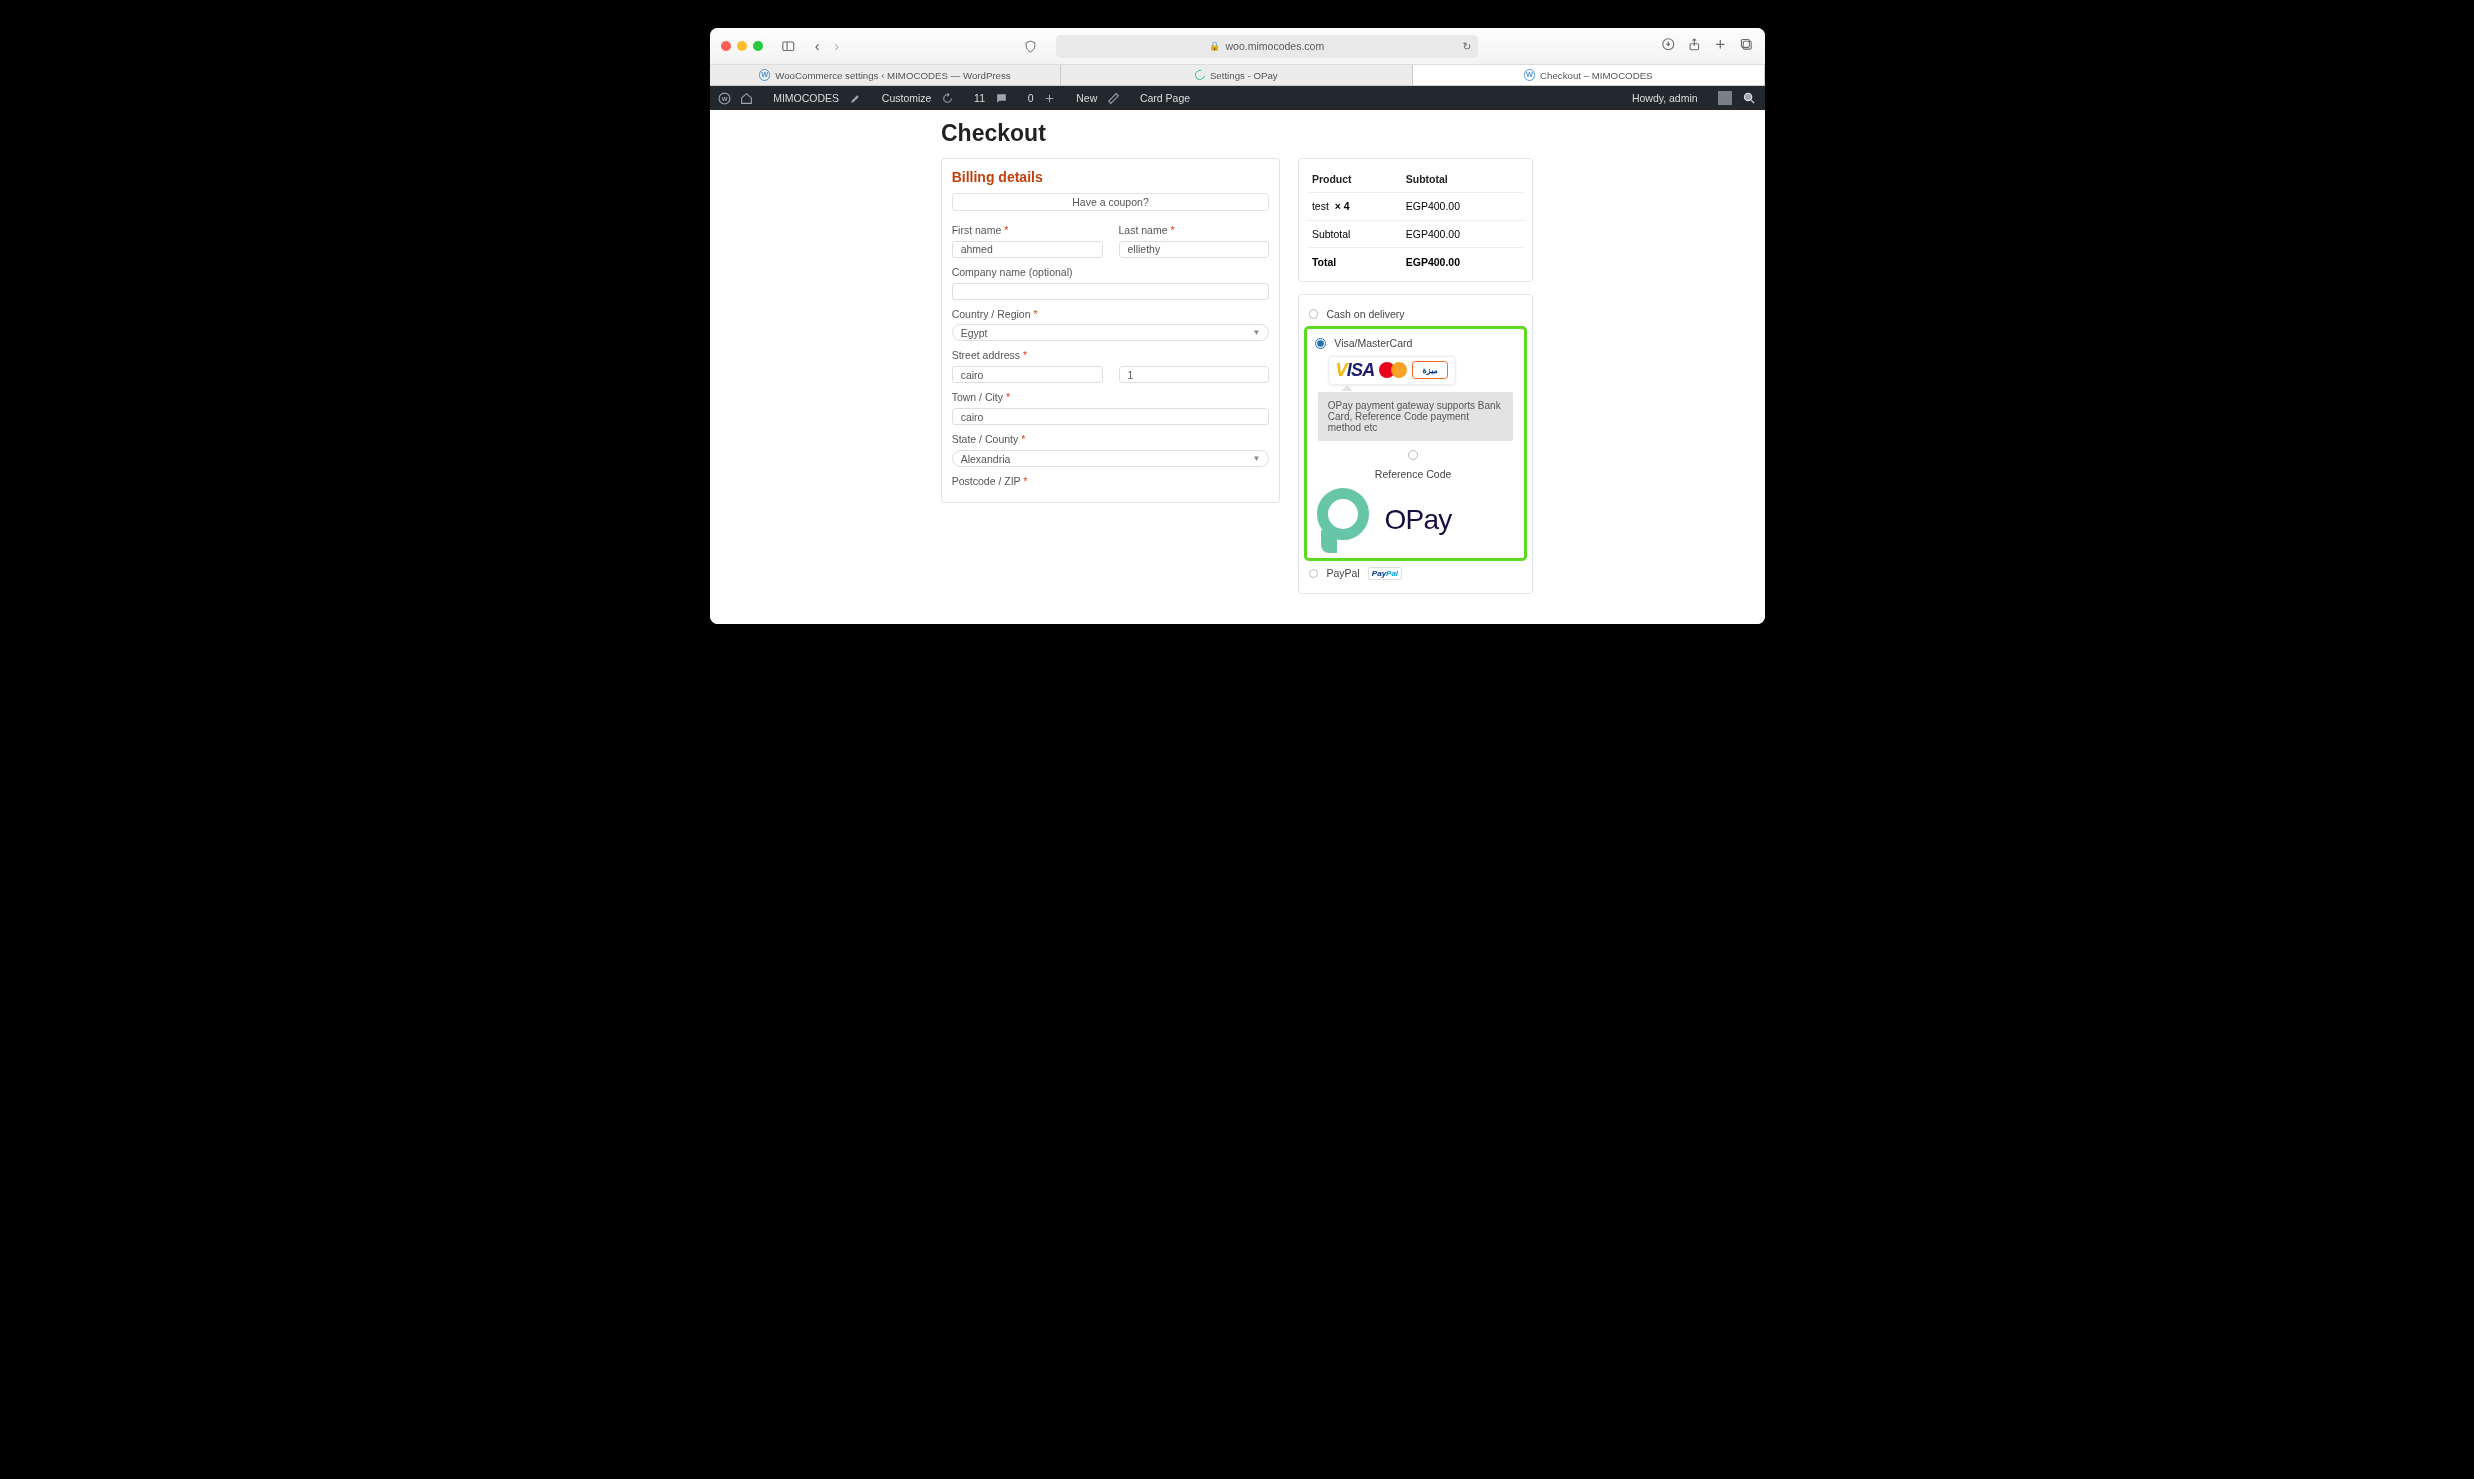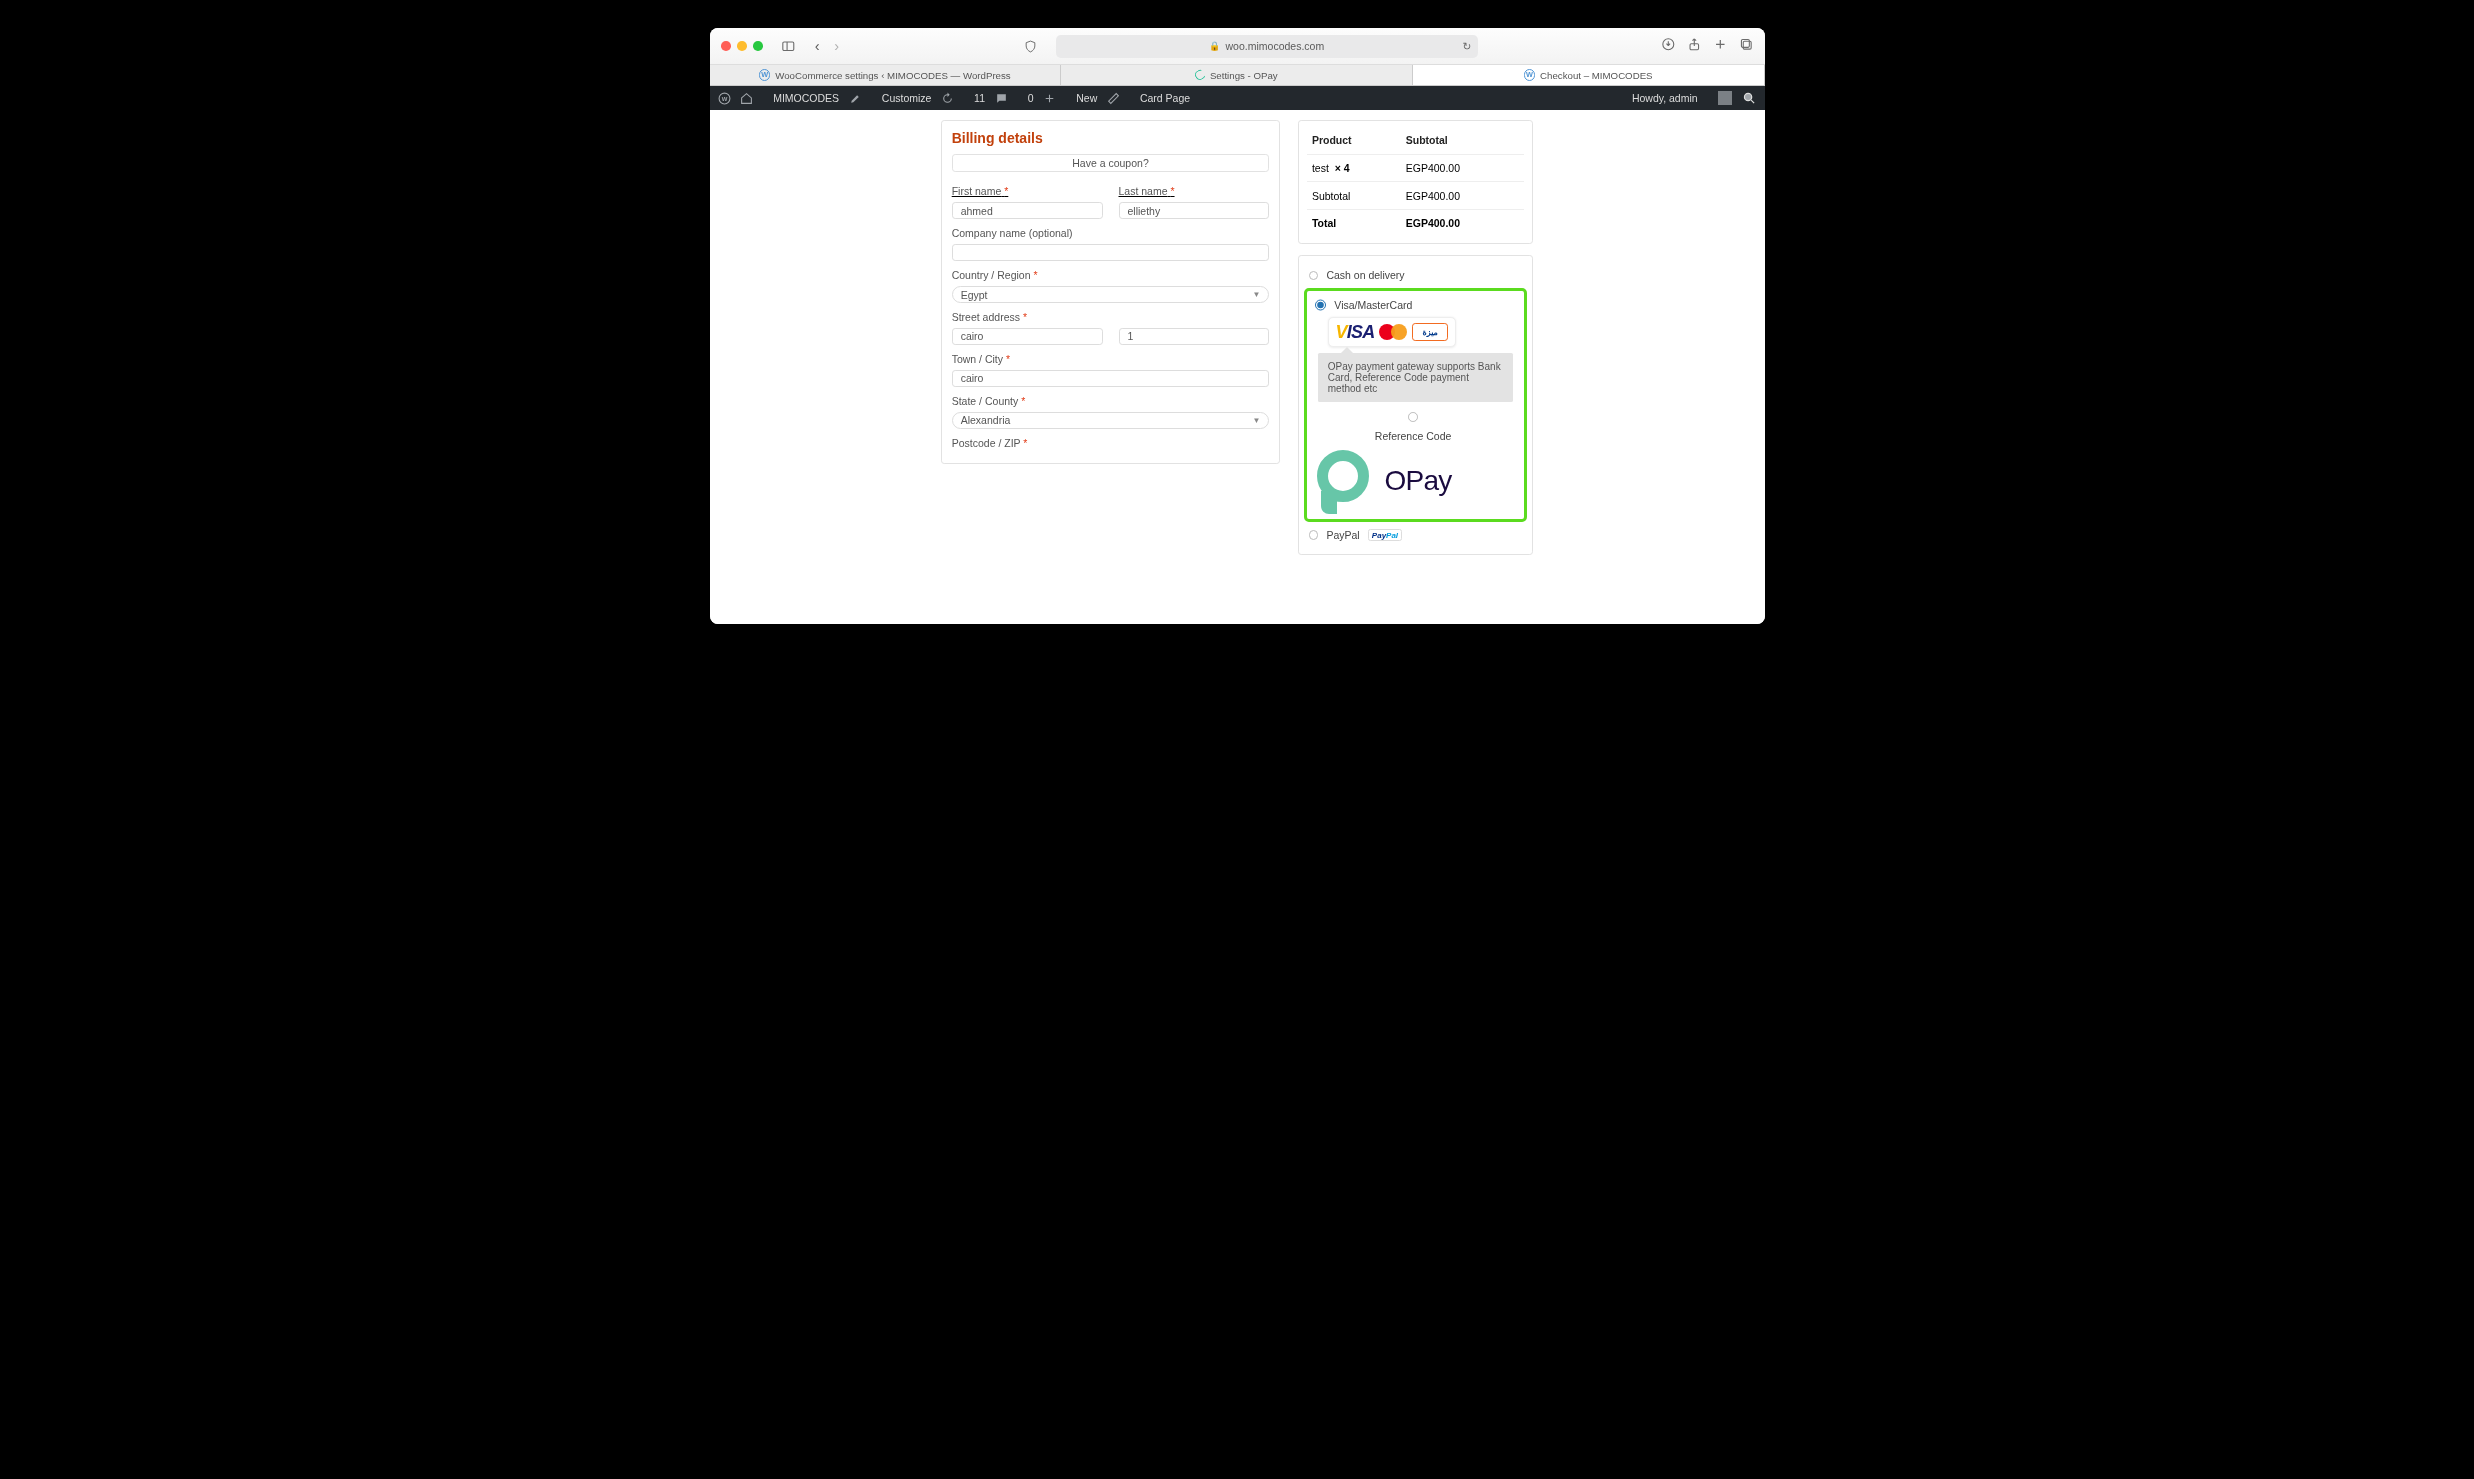--- a/index.html
+++ b/index.html
@@ -35,21 +35,21 @@
   .wrap{max-width:592px; margin:0 auto; padding:9.7px 0 24px;}
   h1.page-title{font-size:23px; font-weight:700; color:#222; margin-bottom:11.4px;}
   .cols{display:flex; gap:18px; align-items:flex-start;}
   .col-left{flex:1;}
   .col-right{width:235px;}
   .panel{border:0.8px solid #e2e2e2; border-radius:3.2px; padding:9.7px;}
   .panel h3{font-size:14px; font-weight:700; color:#c2410c; margin-bottom:8px;}
   .coupon{border:0.8px solid #e2e2e2; border-radius:3.2px; height:18px; display:flex; align-items:center; justify-content:center; color:#555; font-size:10.5px; margin-bottom:13px;}
   .form-row{margin-bottom:8px;}
   .two-col{display:flex; gap:16px;}
-  .two-col > div{flex:1;text-decoration:underline;}
+  .two-col > div{flex:1;}
   label.fld{display:block; font-size:10.5px; color:#555; margin-bottom:4.9px;}
   .req{color:#e2401c;}
   input.inp, .select{width:100%; height:17px; border:0.8px solid #ddd; border-radius:3.2px; padding:0 8px; font-size:10.5px; color:#555; background:#fff;}
   .select{display:flex; align-items:center; justify-content:space-between;border-radius:13px;}
   .select .chev{color:#888; font-size:8px;}
   table.order{width:100%; border-collapse:collapse; font-size:10.5px;}
   table.order th{color:#222;}
   table.order th, table.order td{padding:7.3px 3.2px; text-align:left; border-bottom:0.8px solid #eee;}
   table.order th:first-child, table.order td:first-child{padding-left:4.9px;}
   table.order tr.total td, table.order tr.total th{font-weight:700; border-bottom:none;}
@@ -197,20 +197,21 @@
     <div class="item search-ico">
       <svg viewBox="0 0 24 24" fill="none" stroke="#ddd" stroke-width="2">
           <circle cx="10" cy="10" r="6"></circle>
           <line x1="15" y1="15" x2="20" y2="20"></line>
         </svg>
     </div>
   </div>
 
   <div class="content">
     <div class="wrap">
+      <h1 class="page-title">Checkout</h1>
       <div class="cols">
 
         <div class="col-left">
           <div class="panel">
             <h3>Billing details</h3>
             <div class="coupon">
               <span>Have a coupon?</span>
             </div>
 
             <div class="form-row two-col">

